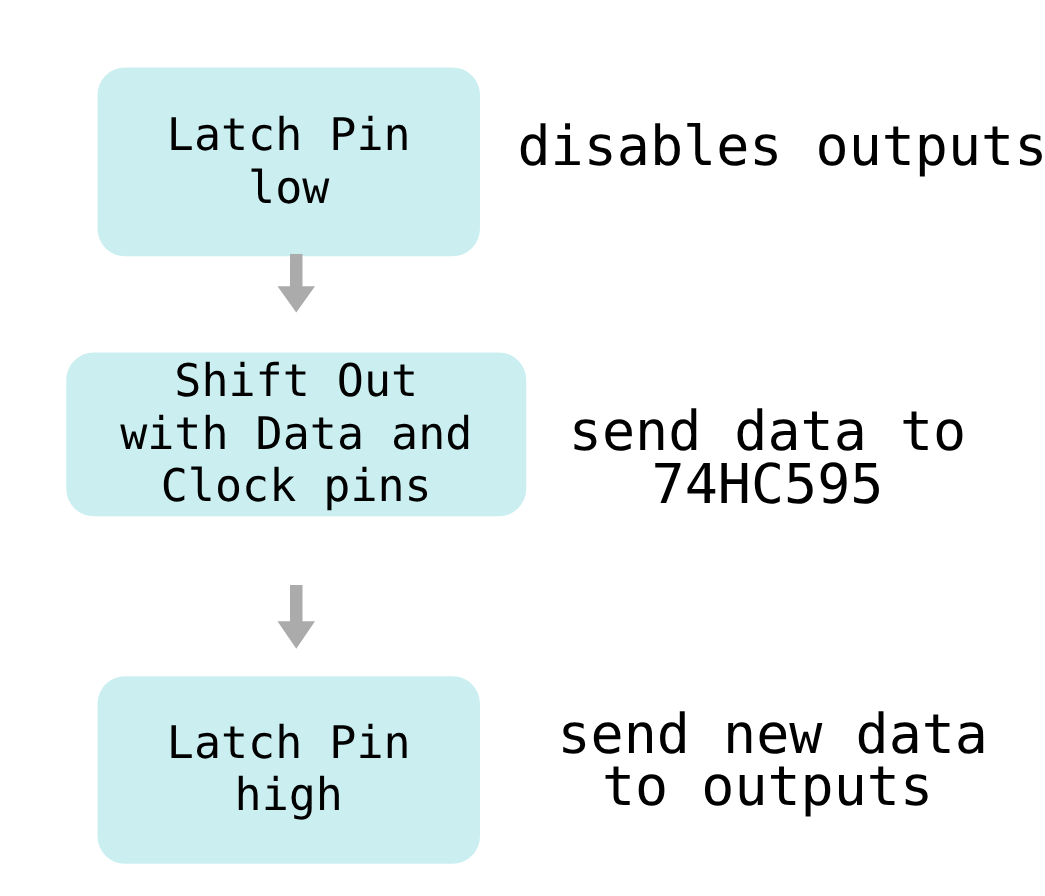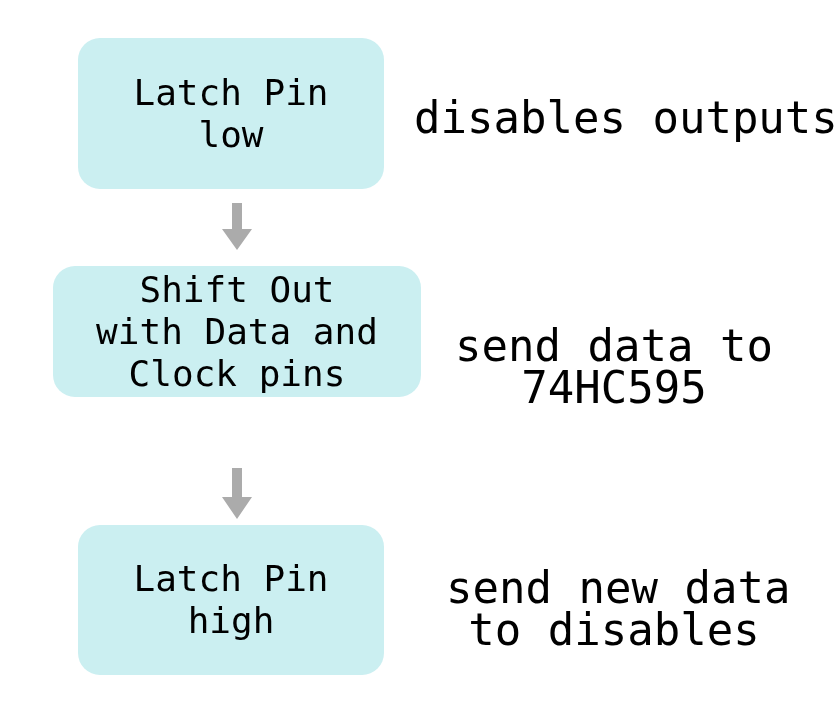--- a/index.html
+++ b/index.html
@@ -22,20 +22,21 @@
     height: 717px;
   }
   .node {
     position: absolute;
     background: #cbeff1;
     border-radius: 22px;
     display: flex;
     align-items: center;
     justify-content: center;
     box-sizing: border-box;
+    margin-top: 16px;
   }
   .node-label {
     font-family: "DejaVu Sans Mono", "Liberation Mono", monospace;
     font-size: 36px;
     line-height: 42px;
     color: #000000;
     text-align: center;
     white-space: pre;
     letter-spacing: 0px;
   }
@@ -95,15 +96,15 @@
       <path d="M 13 0 L 23 0 L 23 29 L 33 29 L 18 51 L 3 29 L 13 29 Z" fill="#ababab"></path>
     </svg>
   </div>
 
   <div class="node" id="node-latch-high">
     <div class="node-label">Latch Pin
 high</div>
   </div>
 
   <div class="annotation" id="annot-send-new">send new data
-to disables</div>
+to outputs</div>
 
 </div>
 
 </body></html>

